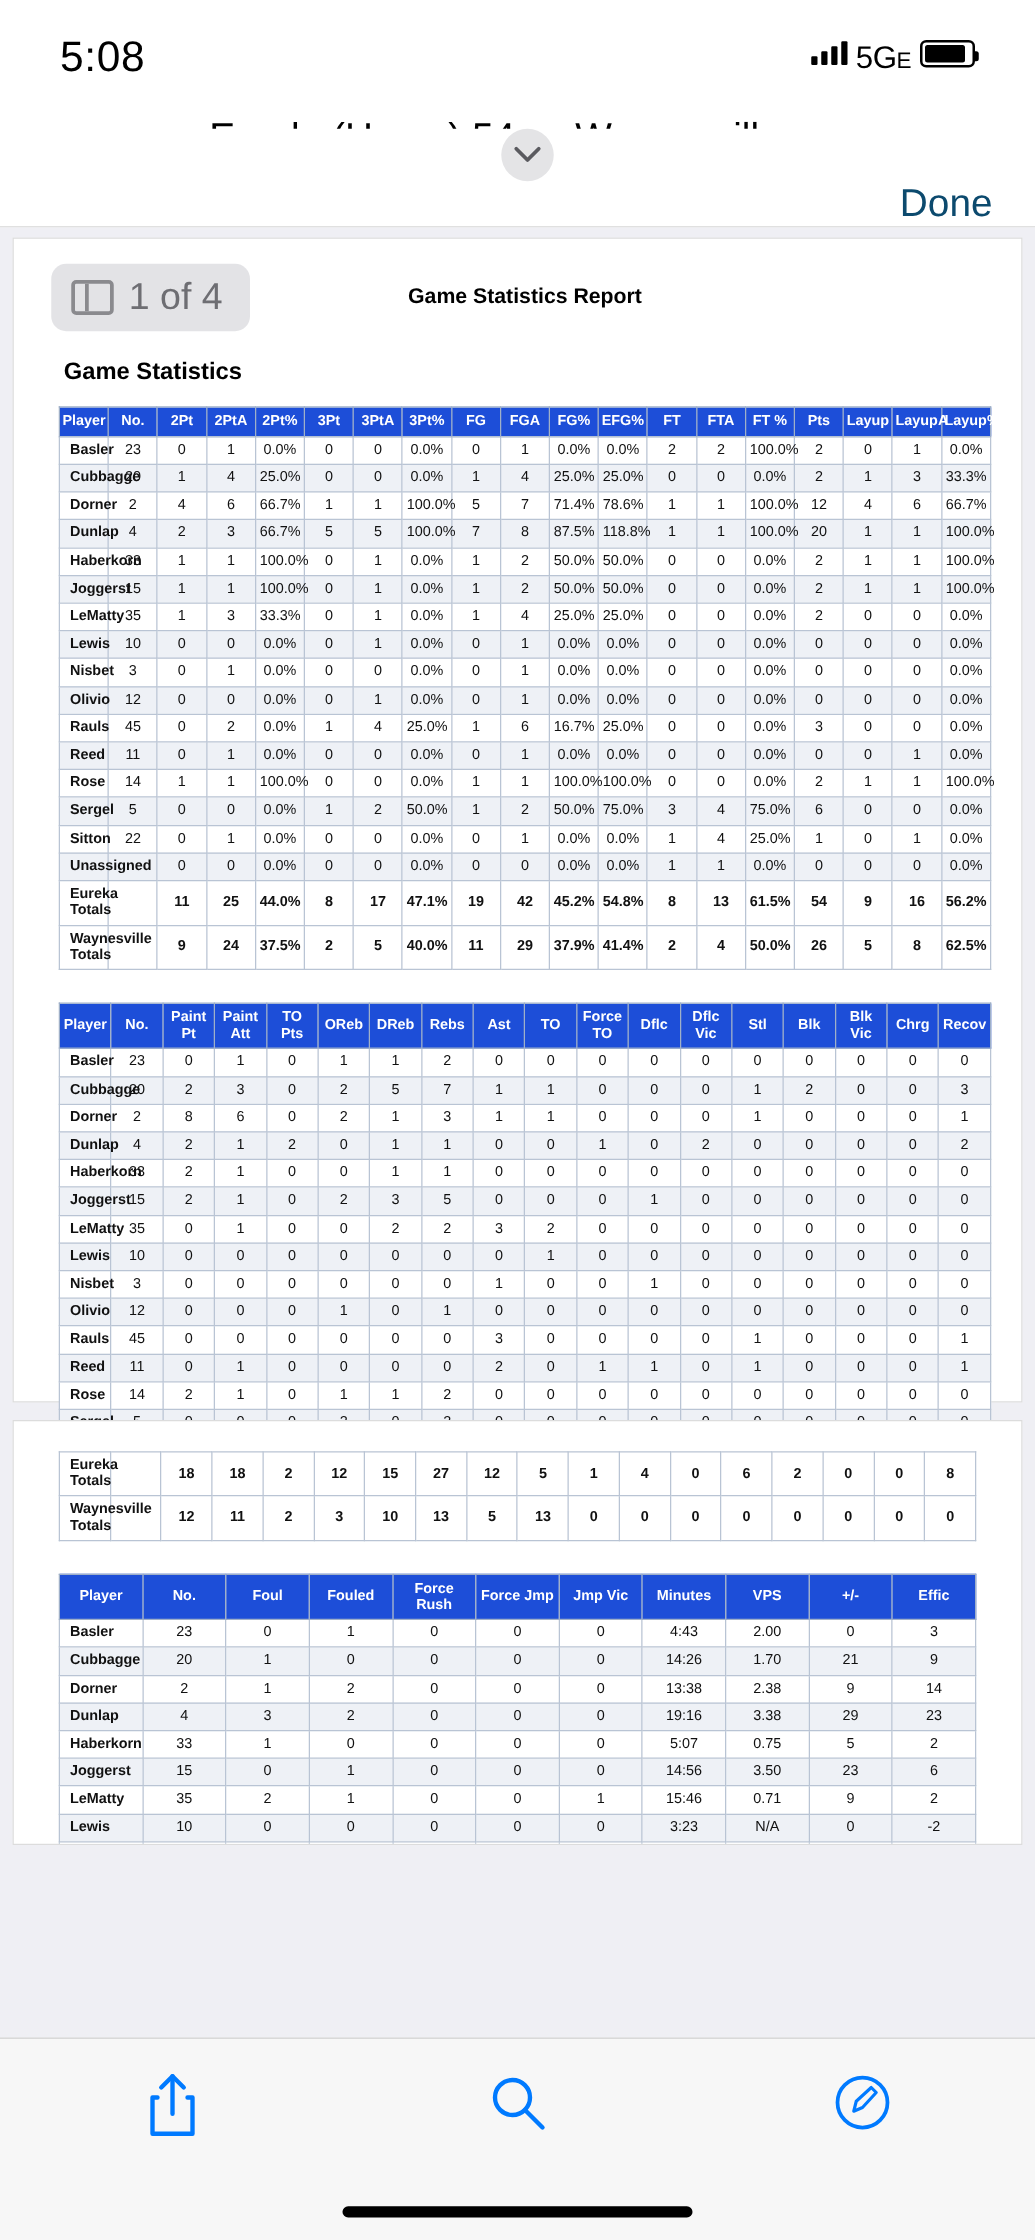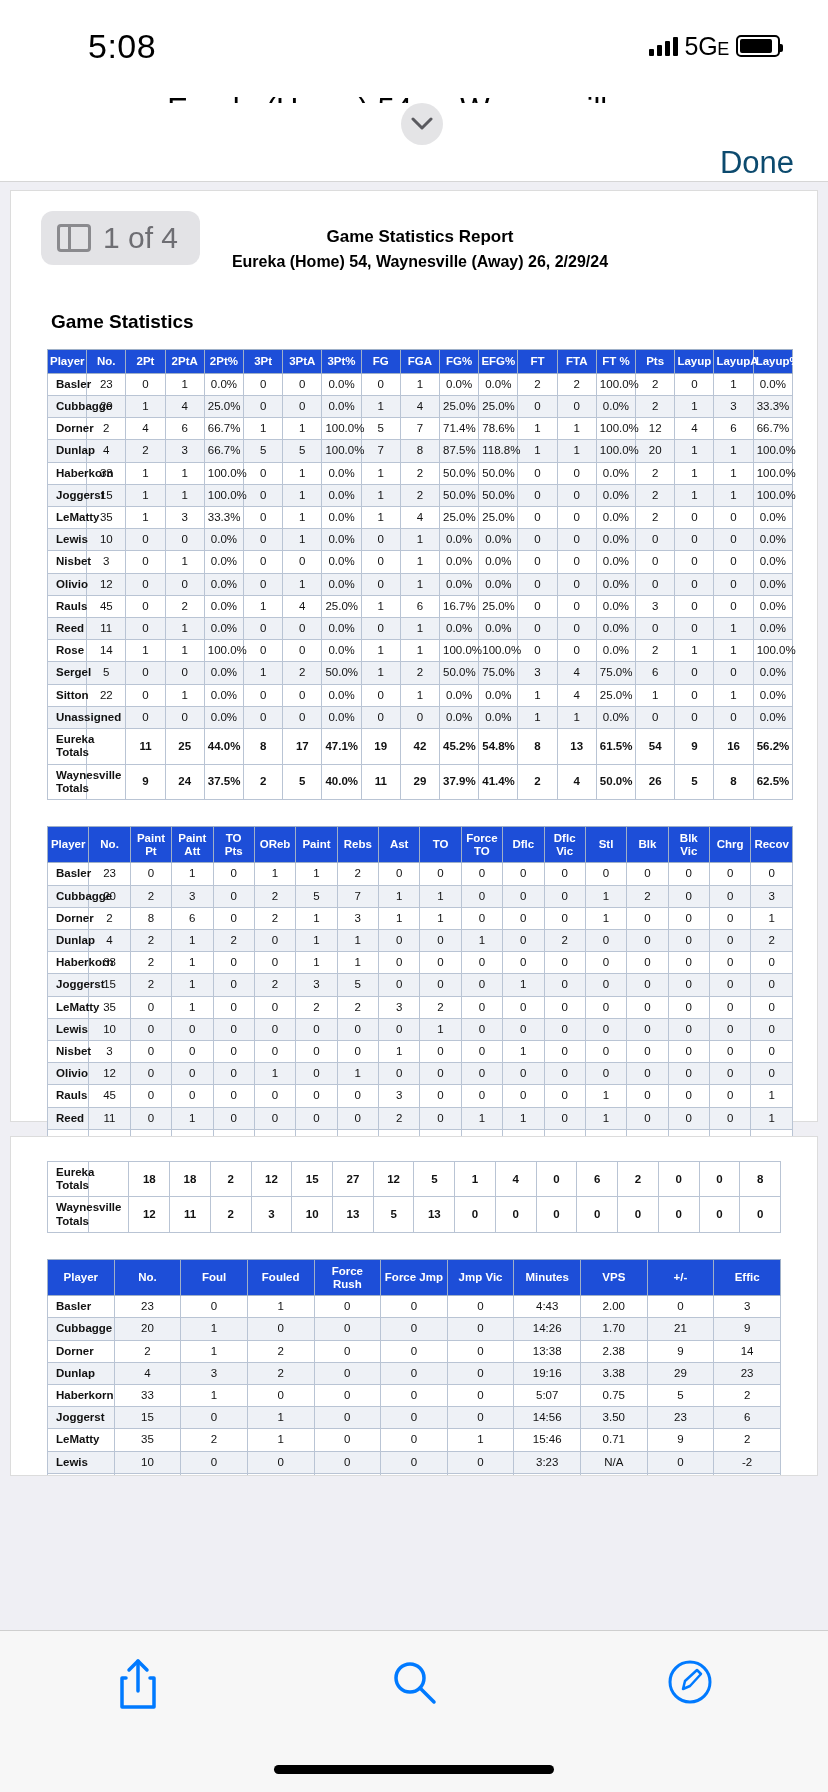--- a/index.html
+++ b/index.html
@@ -19,23 +19,22 @@
 
   
   .statusbar {
     position: absolute; top: 0; left: 0; right: 0; height: 92px;
     display: flex; align-items: center; justify-content: space-between;
     padding: 0 48px;
   }
   .status-time {
     font-size: 34px; font-weight: 400; color: #000;
     letter-spacing: 0.5px;
-    margin-left: 40px;
-  }
-  .status-right { display: flex; align-items: center; gap: 7px; }
+  }
+  .status-right { display: flex; gap: 7px; }
   .signal { display: flex; align-items: flex-end; gap: 3px; height: 20px; }
   .signal i { display: block; width: 5px; background: #000; border-radius: 1px; }
   .signal i:nth-child(1) { height: 7px; }
   .signal i:nth-child(2) { height: 11px; }
   .signal i:nth-child(3) { height: 15px; }
   .signal i:nth-child(4) { height: 19px; }
   .net-label { font-size: 25px; color: #000; letter-spacing: -0.3px; }
   .net-label .small { font-size: 18px; }
   .battery {
     width: 44px; height: 22px; border: 2px solid #000; border-radius: 5px;
@@ -196,21 +195,20 @@
   <div class="docarea">
 
     <div class="page page1">
       <div class="page-badge">
         <span class="glyph"></span>
         <span>1 of 4</span>
       </div>
 
       <div class="rpt-head">
         <div class="rpt-title">Game Statistics Report</div>
-        <div class="rpt-sub">Eureka (Home) 54, Waynesville (Away) 26, 2/29/24</div>
       </div>
 
       <div class="sec-title">Game Statistics</div>
 
       <table class="stat" id="t1">
           <thead>
             <tr>
               <th>Player</th>
               <th>No.</th>
               <th>2Pt</th>
@@ -618,21 +616,21 @@
 
       <table class="stat" id="t2">
           <thead>
             <tr>
               <th>Player</th>
               <th>No.</th>
               <th>Paint Pt</th>
               <th>Paint Att</th>
               <th>TO Pts</th>
               <th>OReb</th>
-              <th>Paint</th>
+              <th>DReb</th>
               <th>Rebs</th>
               <th>Ast</th>
               <th>TO</th>
               <th>Force TO</th>
               <th>Dflc</th>
               <th>Dflc Vic</th>
               <th>Stl</th>
               <th>Blk</th>
               <th>Blk Vic</th>
               <th>Chrg</th>

